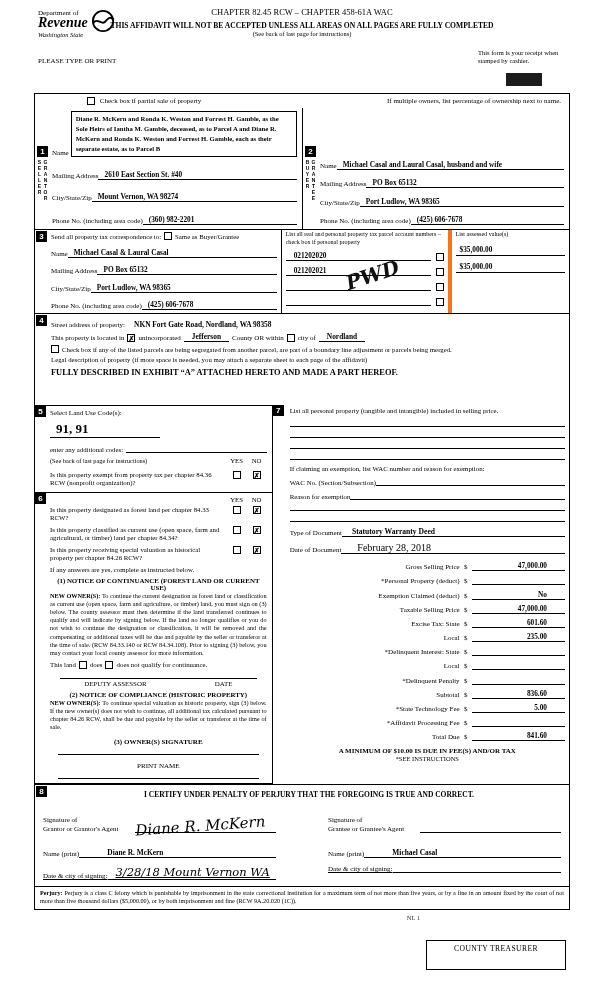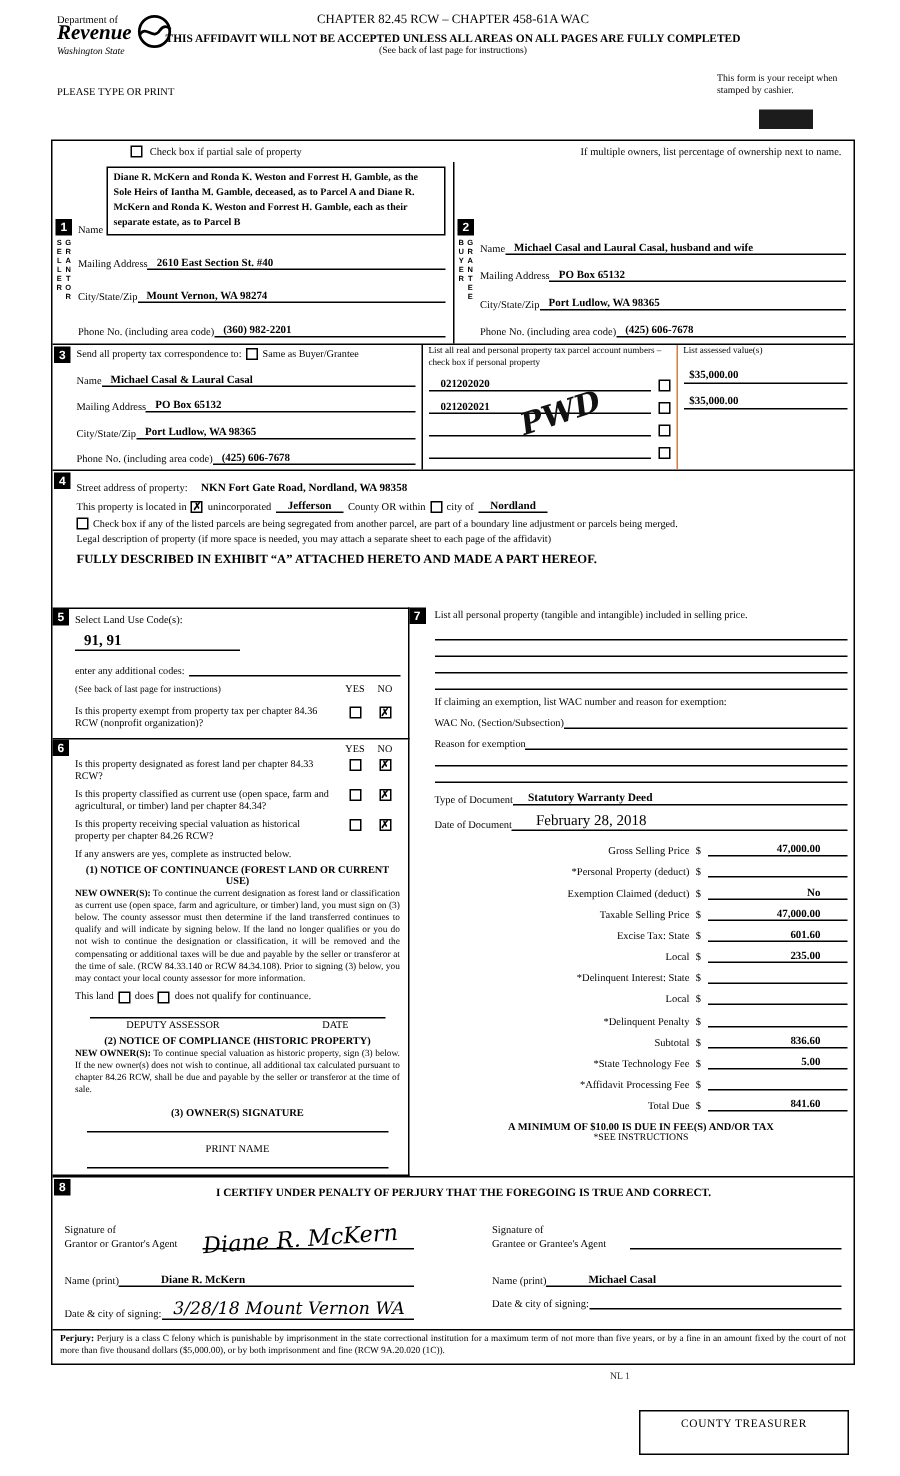--- a/index.html
+++ b/index.html
@@ -54,21 +54,21 @@
   .frow { display:flex; align-items:flex-end; font-size:7px; }
   .fval { flex:1; border-bottom:1px solid #000; font-weight:bold; padding-left:6px; font-size:7.3px; }
   .spacer40 { height:40px; }
 
   
   .sec3 { display:flex; border-bottom:1px solid #000; height:84px; }
   .s3-left { width:46%; position:relative; padding:2px 4px 3px 16px; display:flex;
              flex-direction:column; justify-content:space-between; }
   .absnum { position:absolute; left:1px; top:1px; }
   .s3-corr { font-size:6.8px; display:flex; align-items:center; gap:3px; }
-  .s3-mid { width:32%; border-left:1px solid #000; border-right:1px solid #f97316; padding:1px 4px; position:relative; }
+  .s3-mid { width:32%; border-left:1px solid #000; border-right:4px solid #f97316; padding:1px 4px; position:relative; }
   .s3-right { width:22%; padding:1px 4px; }
   .s3-hdr { font-size:6.1px; line-height:1.25; }
   .parcel-row { display:flex; align-items:flex-end; margin-top:5px; }
   .pnum { flex:1; border-bottom:1px solid #000; font-weight:bold; font-size:7.3px; padding-left:8px; height:10px; }
   .parcel-row .cb { margin-left:5px; }
   .aval { border-bottom:1px solid #000; font-weight:bold; font-size:7.3px; margin-top:6px; padding-left:4px; height:11px; }
   .pwd { position:absolute; left:38%; top:40%; font-size:20px; font-style:italic; font-weight:bold;
          transform:rotate(-18deg); font-family:"DejaVu Serif", serif; color:#111; }
 
   
@@ -80,21 +80,21 @@
   .legalvalue { font-weight:bold; font-size:8.4px; margin-top:5px; }
   .gap { height:24px; }
 
   
   .lower { display:flex; align-items:stretch; }
   .lcol { width:44.5%; }
   .box5, .box6 { border:1px solid #000; border-left:0; position:relative; padding:3px 5px 4px 15px; }
   .box5 { height:88px; display:flex; flex-direction:column; justify-content:space-between; }
   .box6 { border-top:0; }
   .corner { position:absolute; left:0; top:0; }
-  .codes { font-weight:bold; font-size:10px; border-bottom:1px solid #000; width:110px; padding-left:6px; }
+  .codes { font-weight:bold; font-size:13px; border-bottom:1px solid #000; width:110px; padding-left:6px; }
   .addl { display:flex; align-items:flex-end; gap:3px; font-size:6.8px; }
   .ynrow { display:flex; align-items:flex-end; }
   .ynhdr { display:flex; margin-left:auto; }
   .yncell { width:20px; text-align:center; font-size:6.8px; }
   .qrow { display:flex; align-items:flex-start; margin-top:3px; font-size:6.8px; }
   .qtext { flex:1; padding-right:4px; line-height:1.25; }
   .yncells { display:flex; flex:none; }
   .yncells .ccell { width:20px; text-align:center; }
   .ifyes { font-size:6.8px; margin-top:3px; }
   .ntitle { text-align:center; font-weight:bold; font-size:6.9px; margin-top:4px; }
@@ -128,21 +128,21 @@
   .certify { text-align:center; font-weight:bold; font-size:7.5px; padding:3px 0 2px 14px; }
   .sigcols { display:flex;gap:36px; }
   .sigcol { width:50%; padding:2px 8px; }
   .sigrow { display:flex; align-items:flex-end; height:30px; }
   .siglabel { font-size:7px; line-height:1.25; width:92px; flex:none; }
   .sigarea { flex:1; border-bottom:1px solid #000; height:100%; display:flex; align-items:flex-end; overflow:visible; }
   .script { font-family:"DejaVu Serif", serif; font-style:italic; font-size:15px;
             transform:rotate(-4deg) translateY(3px); white-space:nowrap; }
   .nprow { display:flex; align-items:flex-end; font-size:7px; margin-top:15px; }
   .npval { flex:1; border-bottom:1px solid #000; font-weight:bold; padding-left:28px; font-size:7.4px; }
-  .dcrow { display:flex; align-items:flex-end; font-size:7px; margin-top:7px; }
+  .dcrow { display:flex; align-items:flex-end; font-size:7px; margin-top:7px;text-decoration:underline; }
   .dcval { flex:1; border-bottom:1px solid #000; padding-left:8px; }
   .script2 { font-family:"DejaVu Serif", serif; font-style:italic; font-size:11.5px; white-space:nowrap; }
 
   
   .perjury { border-top:1px solid #000; padding:2px 5px 3px; font-size:6.2px; line-height:1.3; text-align:justify; }
   .pagefoot { position:relative; height:64px; }
   .stamp { position:absolute; left:0; bottom:10px; font-family:"DejaVu Sans Mono", monospace;
            font-size:9.5px; letter-spacing:2px; color:#222; }
   .pagemark { position:absolute; right:150px; top:4px; font-size:6.5px; color:#333; }
   .treasurer { position:absolute; right:4px; bottom:4px; border:1px solid #000; width:140px; height:30px;

